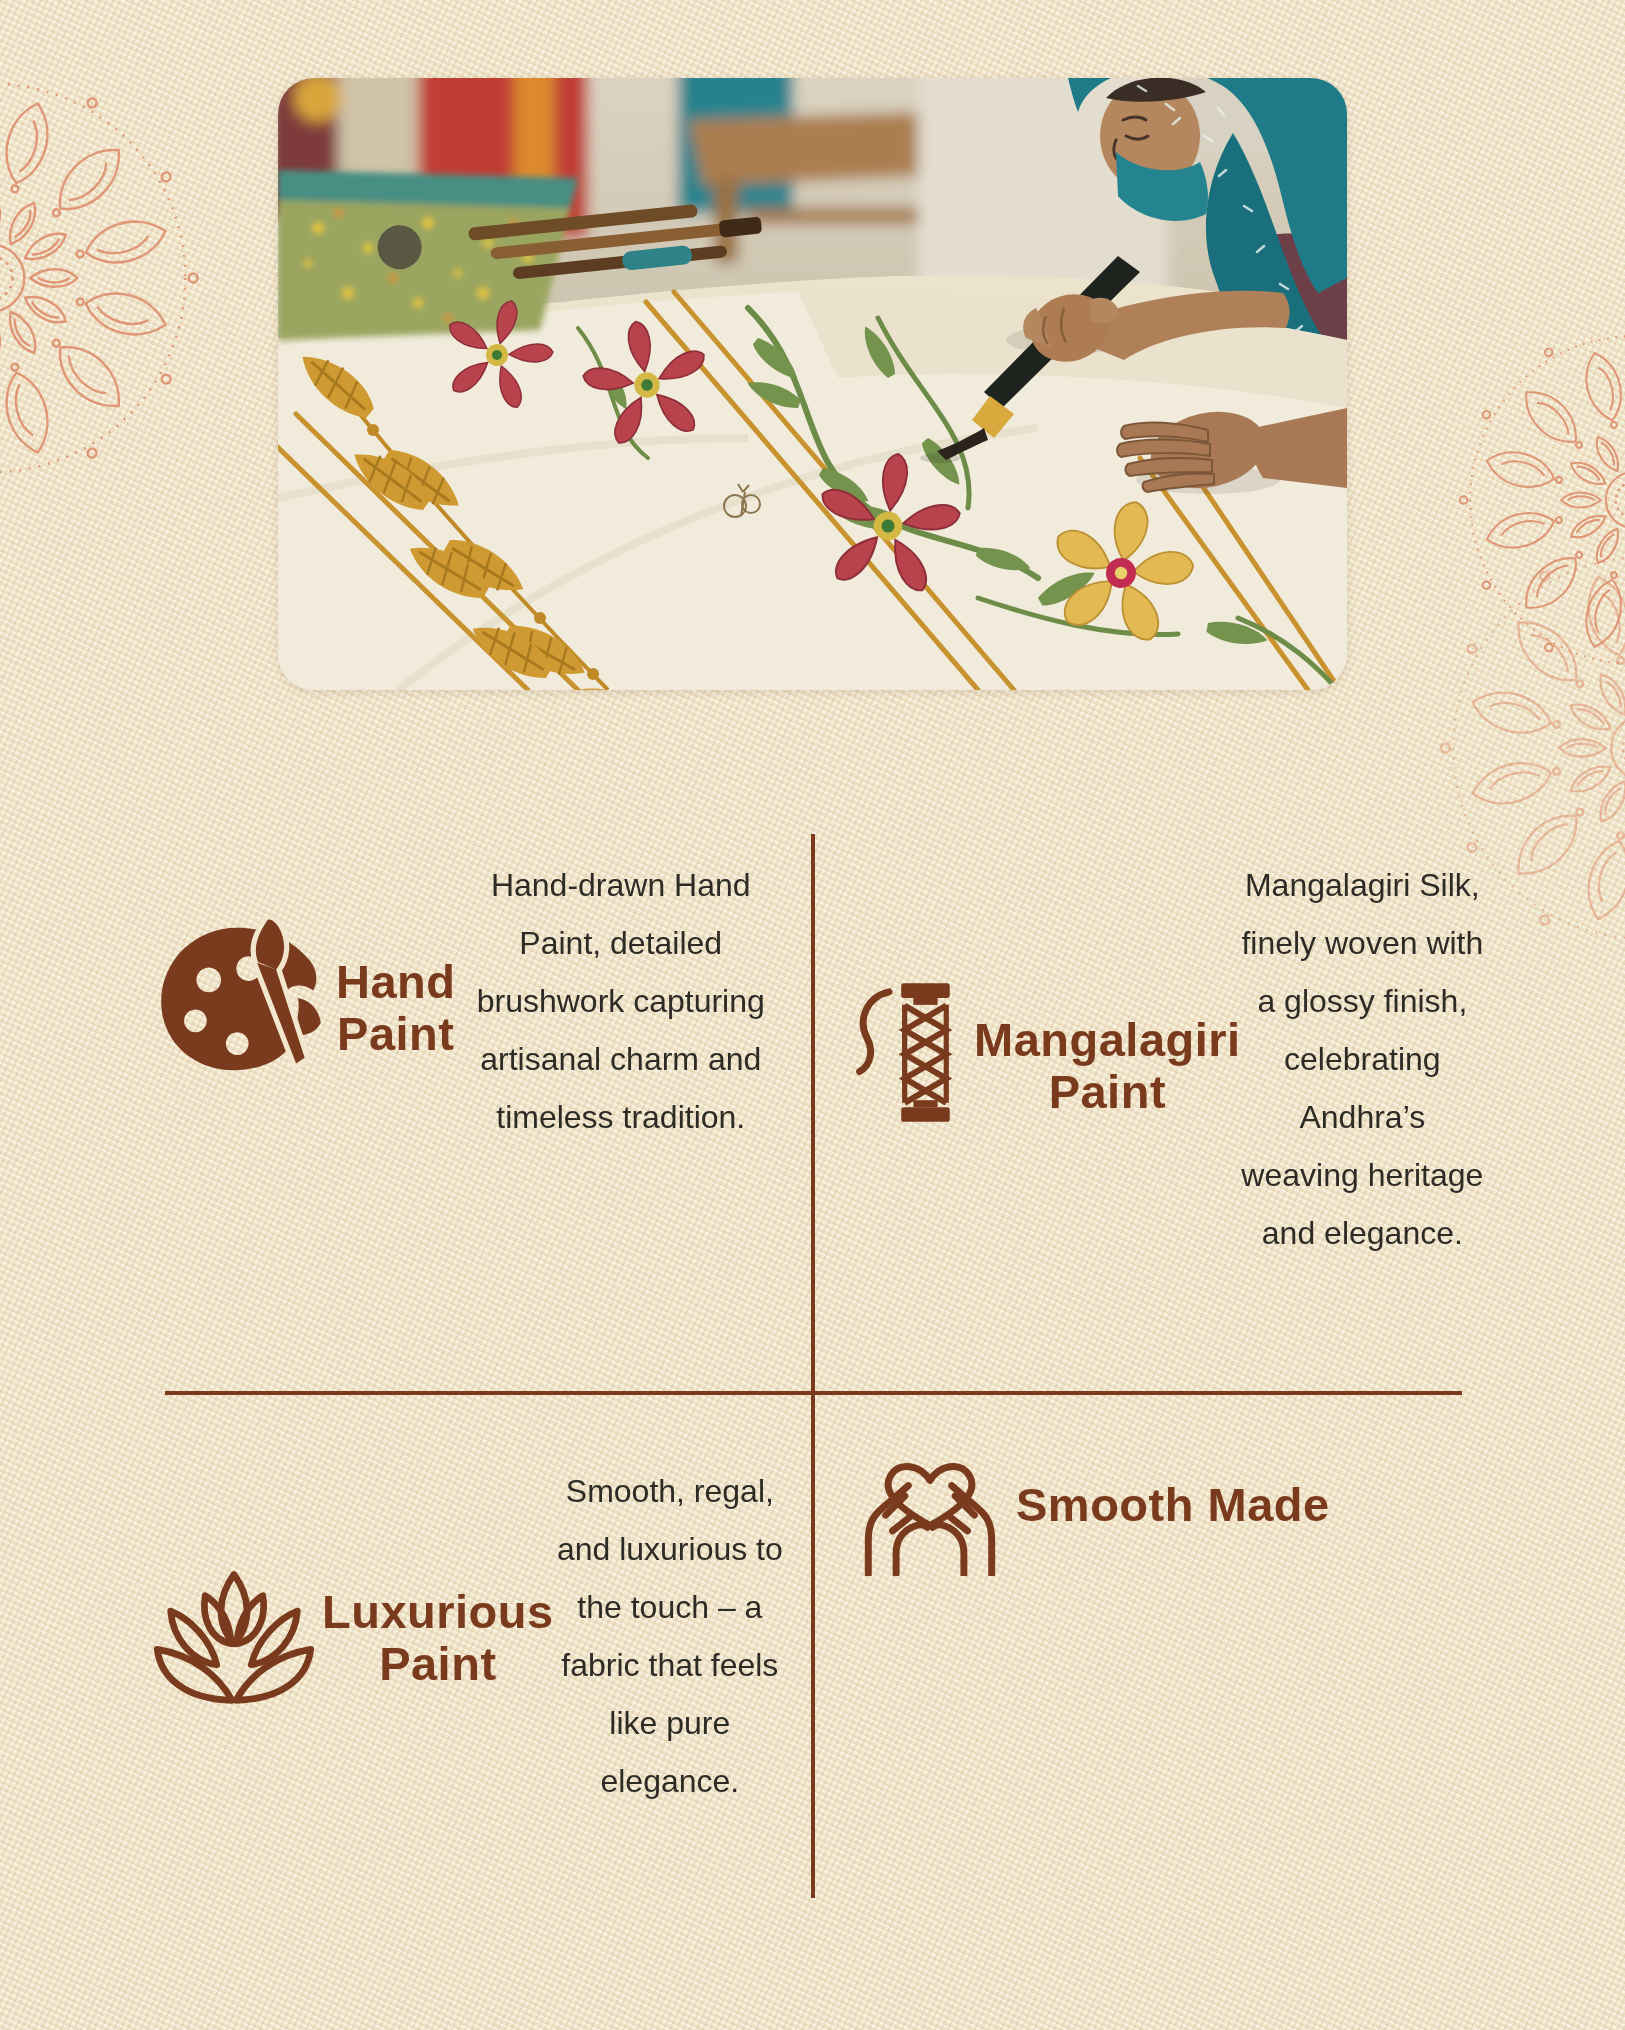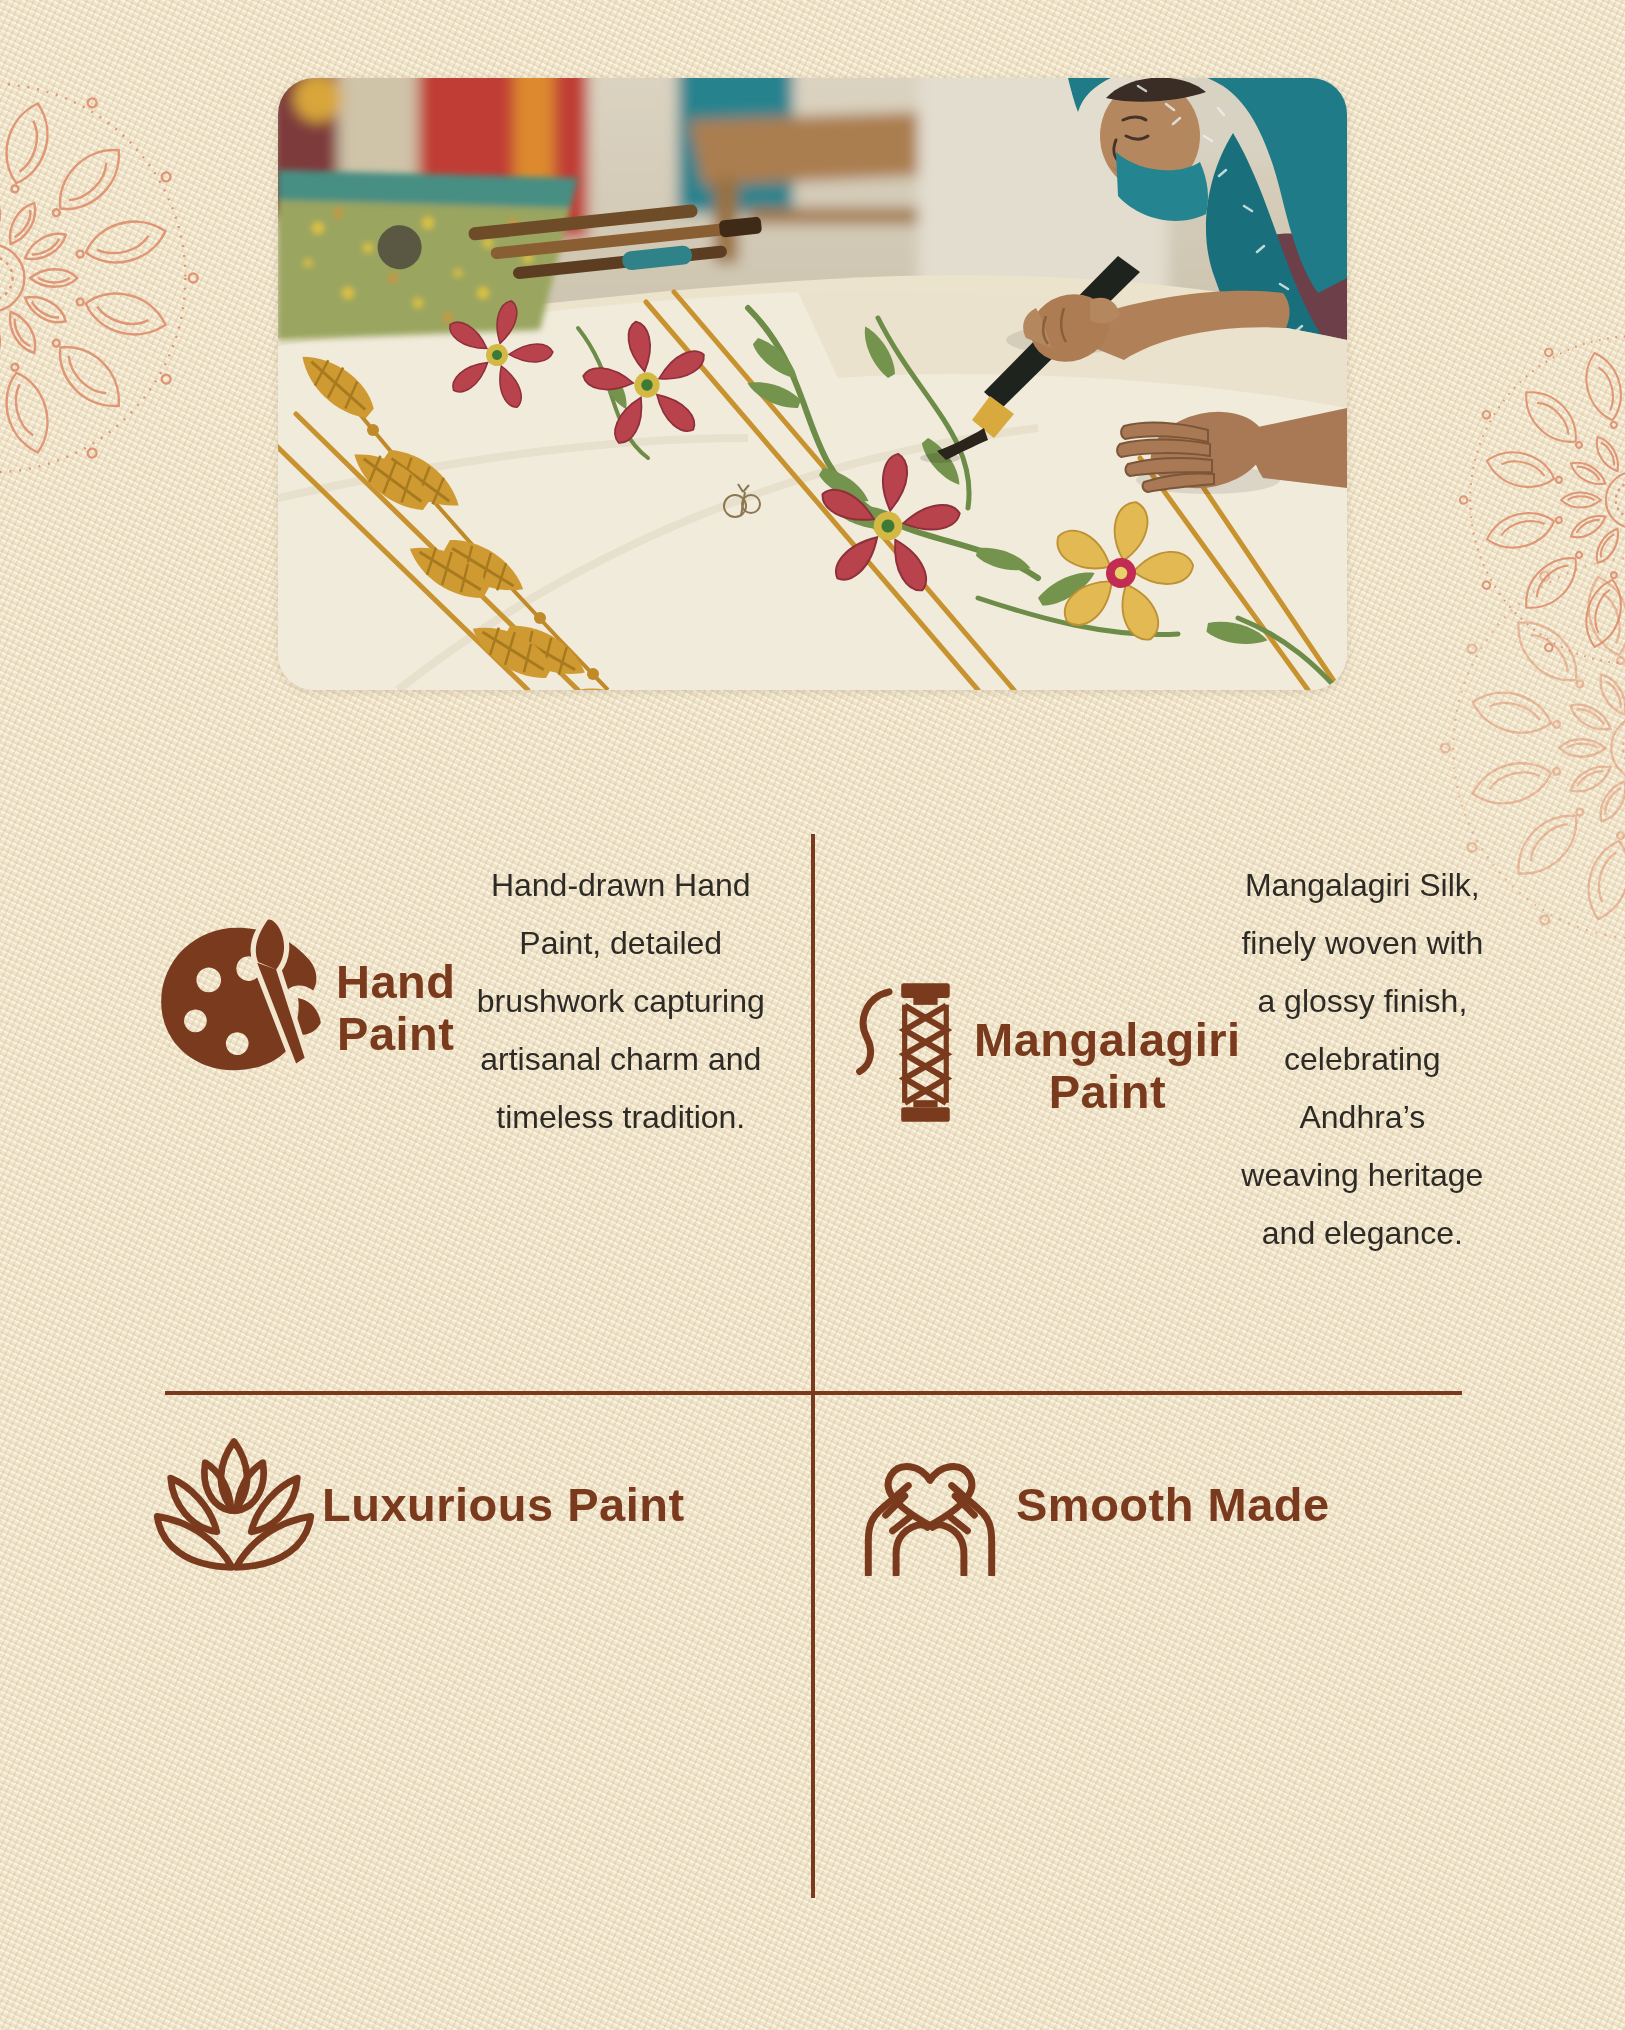--- a/index.html
+++ b/index.html
@@ -536,20 +536,21 @@
           <path d="M60,32 C76,42 86,60 87,82 C66,78 56,56 60,32 Z"></path>
           <path d="M120,32 C104,42 94,60 93,82 C114,78 124,56 120,32 Z"></path>
           <path d="M24,48 C44,56 66,78 72,104 C46,100 26,76 24,48 Z"></path>
           <path d="M156,48 C136,56 114,78 108,104 C134,100 154,76 156,48 Z"></path>
           <path d="M10,88 C14,118 40,140 88,141 C74,116 48,94 10,88 Z"></path>
           <path d="M170,88 C166,118 140,140 92,141 C106,116 132,94 170,88 Z"></path>
         </g>
       </svg>
     </div>
     <h2 class="f-title">Luxurious Paint</h2>
+    <p class="f-text">Smooth, regal, and luxurious to the touch – a fabric that feels like pure elegance.</p>
   </section>
 
   <section class="q q4">
     <div class="icon-box">
       <svg width="172" height="146" viewBox="0 0 190 168">
         <g fill="none" stroke="#7a3a1d" stroke-width="8" stroke-linejoin="round" stroke-linecap="round">
           <path d="M95,58 C84,40 60,36 50,52 C40,68 52,86 95,110 C138,86 150,68 140,52 C130,36 106,40 95,58 Z"></path>
           <path d="M24,166 L24,128 C24,110 28,100 40,90 L70,64"></path>
           <path d="M44,98 L66,76"></path>
           <path d="M56,166 L56,142 C56,128 62,118 74,112 C82,108 88,108 92,112"></path>

